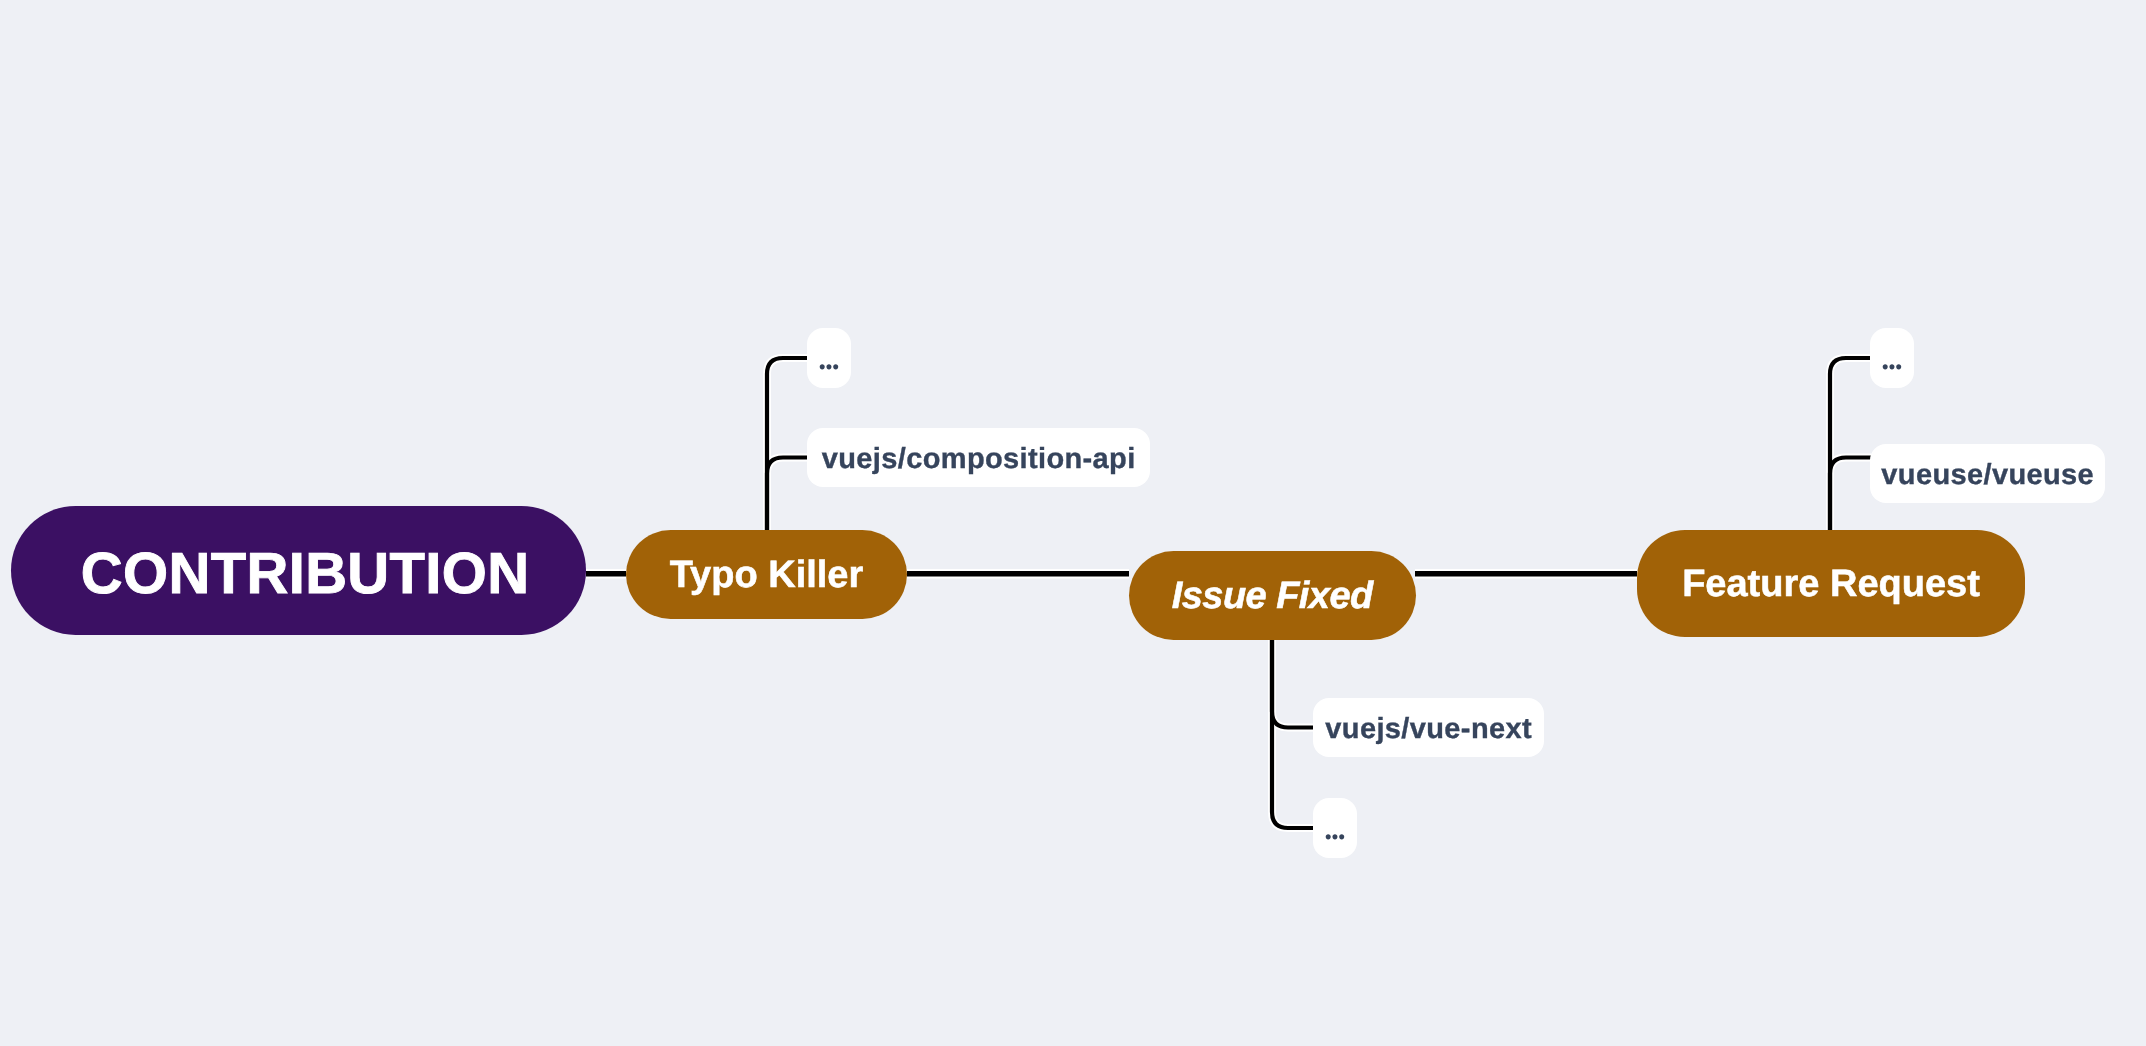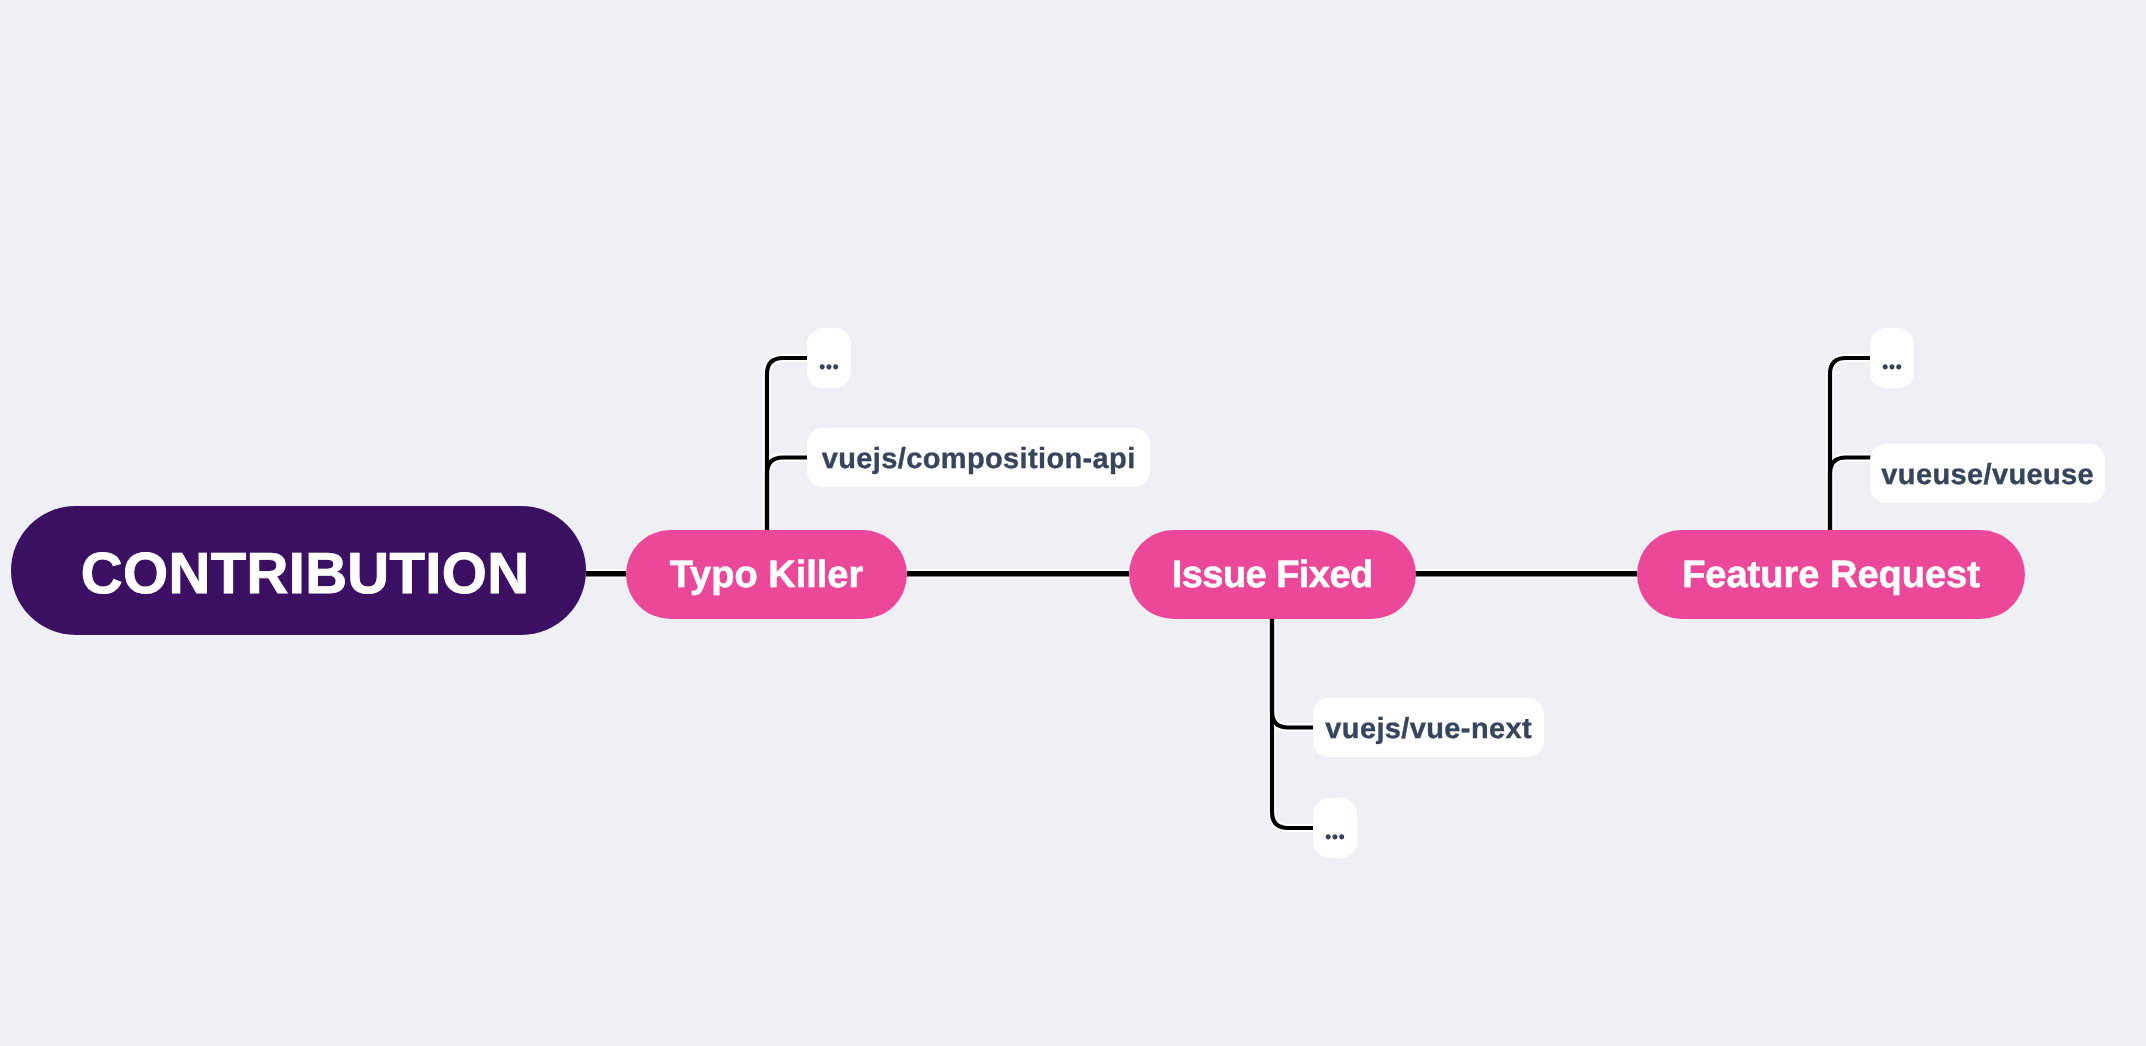--- a/index.html
+++ b/index.html
@@ -12,21 +12,21 @@
   svg.edges path{fill:none;stroke:#000;stroke-width:4.2;stroke-linecap:butt;}
   svg.edges path.trunk{stroke-width:5.4;}
   svg.edges g.halo path{stroke:#fff;stroke-width:7.9;}
   svg.edges g.halo path.trunk{stroke-width:9.4;}
   .node{position:absolute;display:flex;align-items:center;justify-content:center;
         box-sizing:border-box;white-space:nowrap;}
   .root{background:#3b1063;color:#fff;border-radius:70px;
         font-weight:700;font-size:58px;}
   .root span{letter-spacing:0.33px;margin-right:-0.33px;position:relative;top:3px;margin-left:13px;
              -webkit-text-stroke:0.9px #fff;}
-  .branch{background:#ec4899;color:#fff;border-radius:48px;
+  .branch{background:#a16207;color:#fff;border-radius:48px;
           font-weight:700;font-size:38px;}
   .branch span{letter-spacing:0px;position:relative;top:1px;
                -webkit-text-stroke:0.55px #fff;}
   [data-name="node-issue-fixed"] span{letter-spacing:-0.55px;margin-right:0.55px;}
   .leaf{background:#fff;color:#36445c;border-radius:16px;
         font-weight:700;font-size:29px;}
   .leaf span{letter-spacing:0.37px;margin-right:-0.37px;
              position:relative;top:2px;-webkit-text-stroke:0.35px #36445c;}
   .leaf.dots span{font-family:"DejaVu Serif",serif;font-size:27px;
                   letter-spacing:-2.7px;margin-right:2.7px;line-height:1;
@@ -64,25 +64,25 @@
   </svg>
 
   <div class="node root" data-name="node-contribution" style="left:11px;top:506px;width:575px;height:129px;">
     <span data-name="node-contribution-label">CONTRIBUTION</span>
   </div>
 
   <div class="node branch" data-name="node-typo-killer" style="left:626px;top:530px;width:281px;height:89px;">
     <span data-name="node-typo-killer-label">Typo Killer</span>
   </div>
 
-  <div class="node branch" data-name="node-issue-fixed" style="left:1129px;top:530px;width:287px;height:89px;">
+  <div class="node branch" data-name="node-issue-fixed" style="left:1129px;top:551px;width:287px;height:89px;font-style:italic;">
     <span data-name="node-issue-fixed-label">Issue Fixed</span>
   </div>
 
-  <div class="node branch" data-name="node-feature-request" style="left:1637px;top:530px;width:388px;height:89px;">
+  <div class="node branch" data-name="node-feature-request" style="left:1637px;top:530px;width:388px;height:107px;">
     <span data-name="node-feature-request-label">Feature Request</span>
   </div>
 
   <div class="node leaf dots" data-name="node-typo-killer-ellipsis" style="left:807px;top:328px;width:44px;height:60px;">
     <span data-name="node-typo-killer-ellipsis-label">...</span>
   </div>
 
   <div class="node leaf" data-name="node-composition-api" style="left:807px;top:428px;width:343px;height:59px;">
     <span data-name="node-composition-api-label">vuejs/composition-api</span>
   </div>

